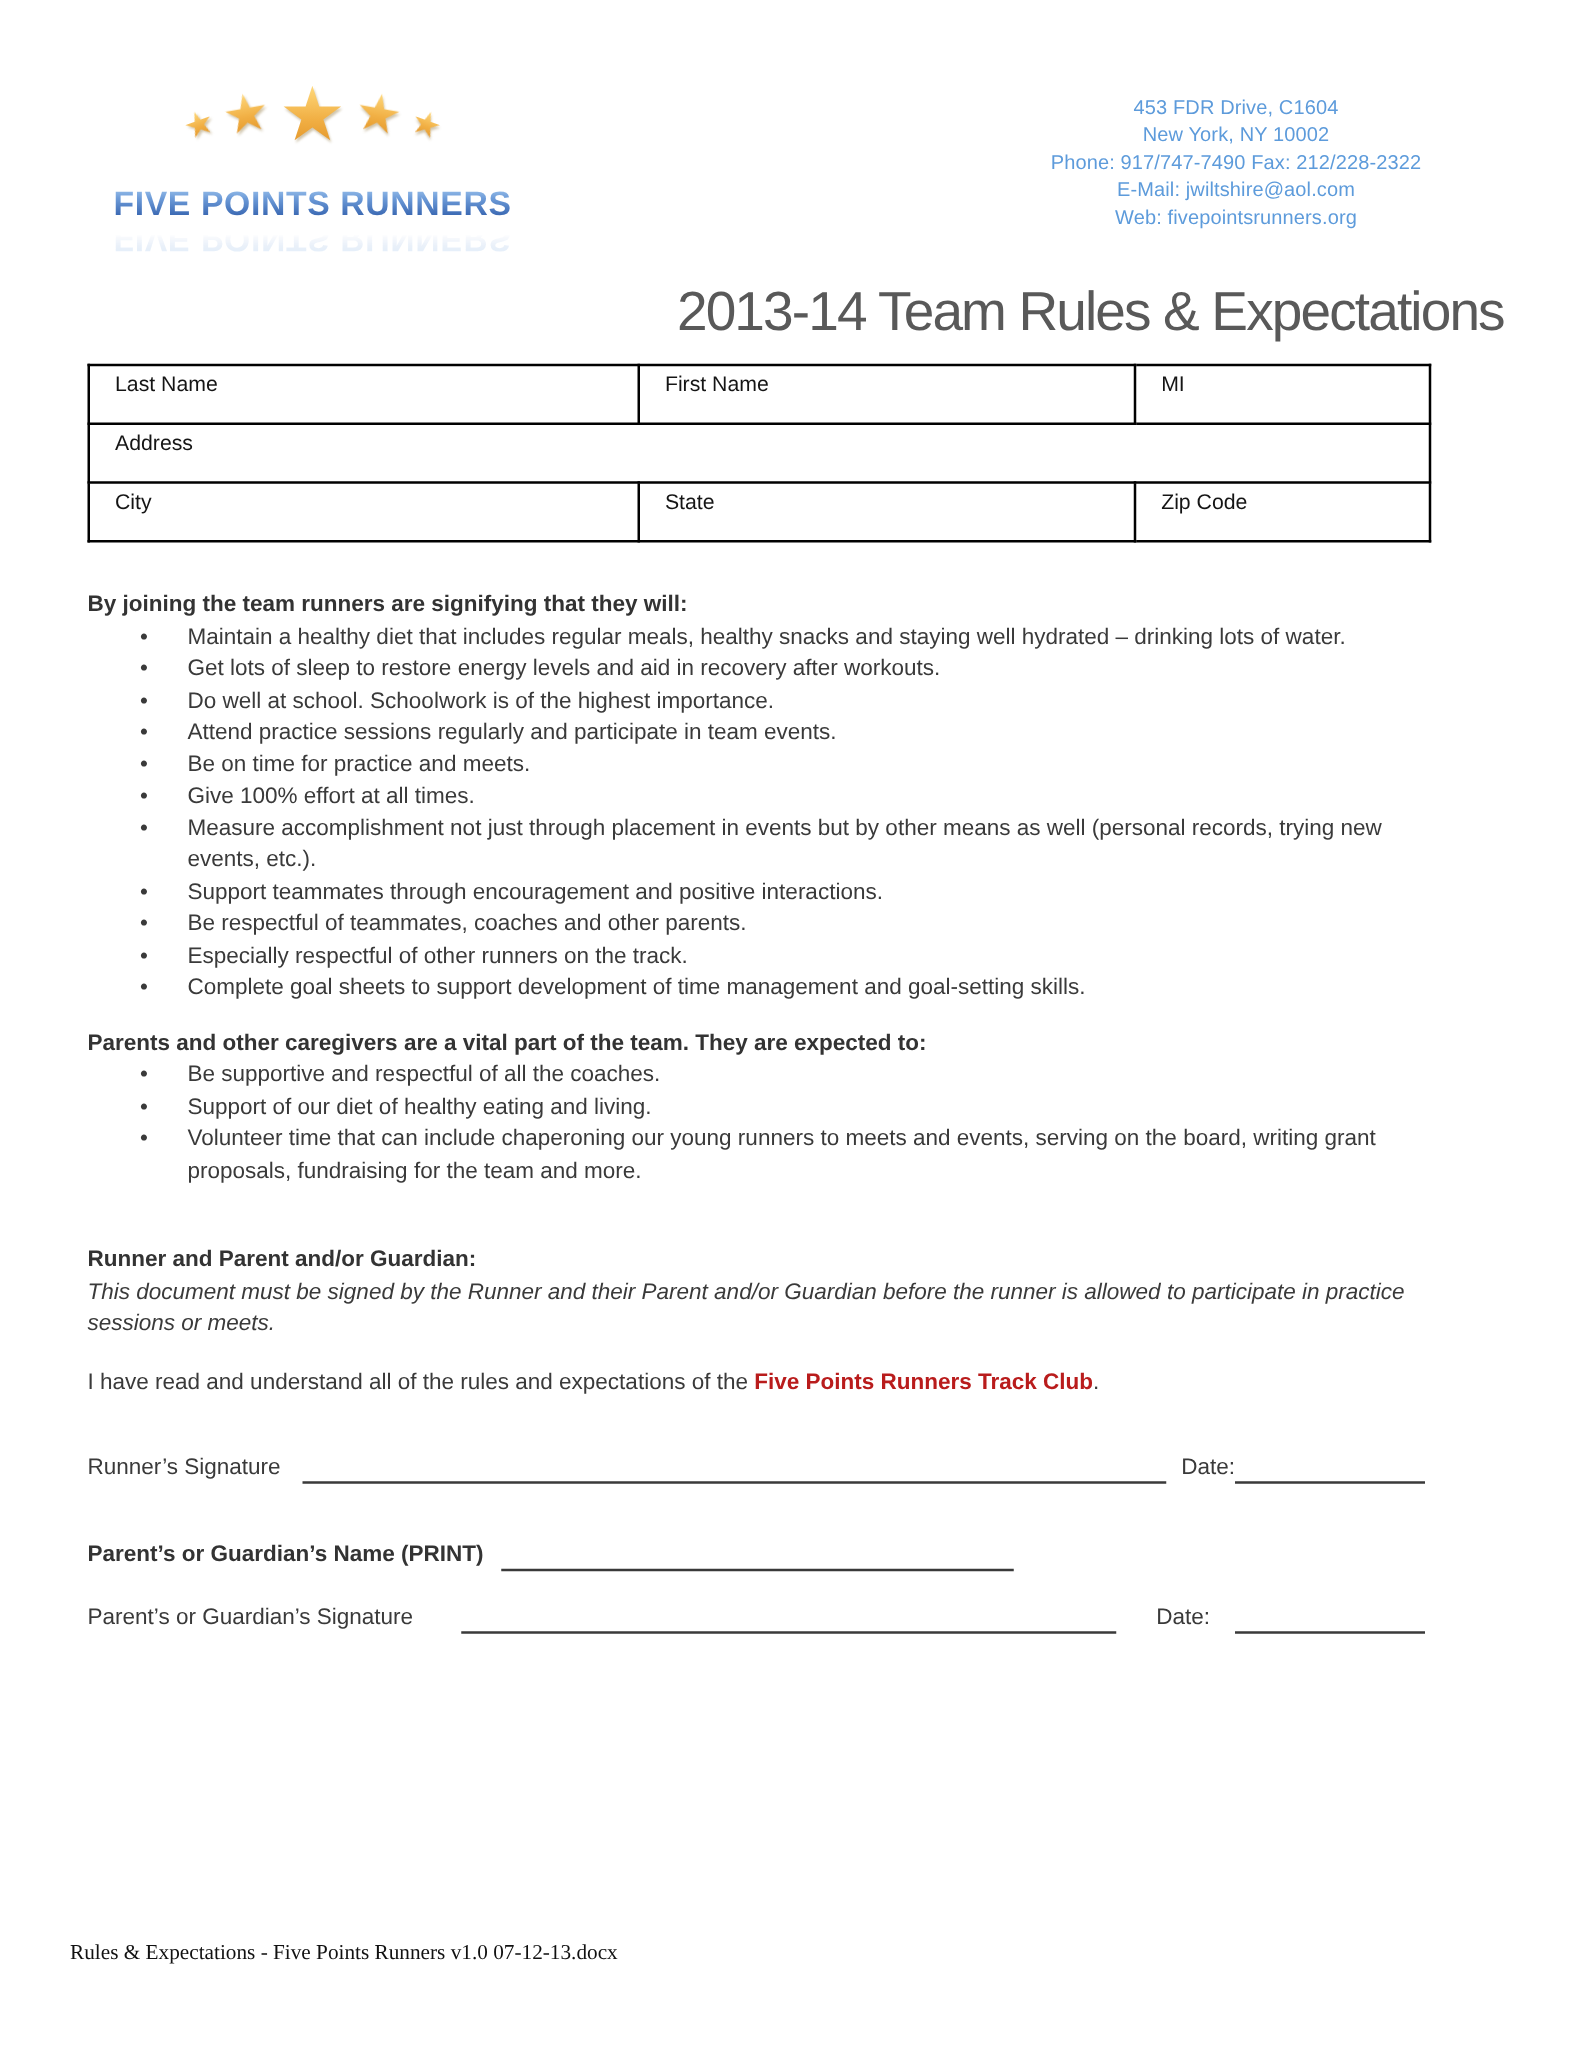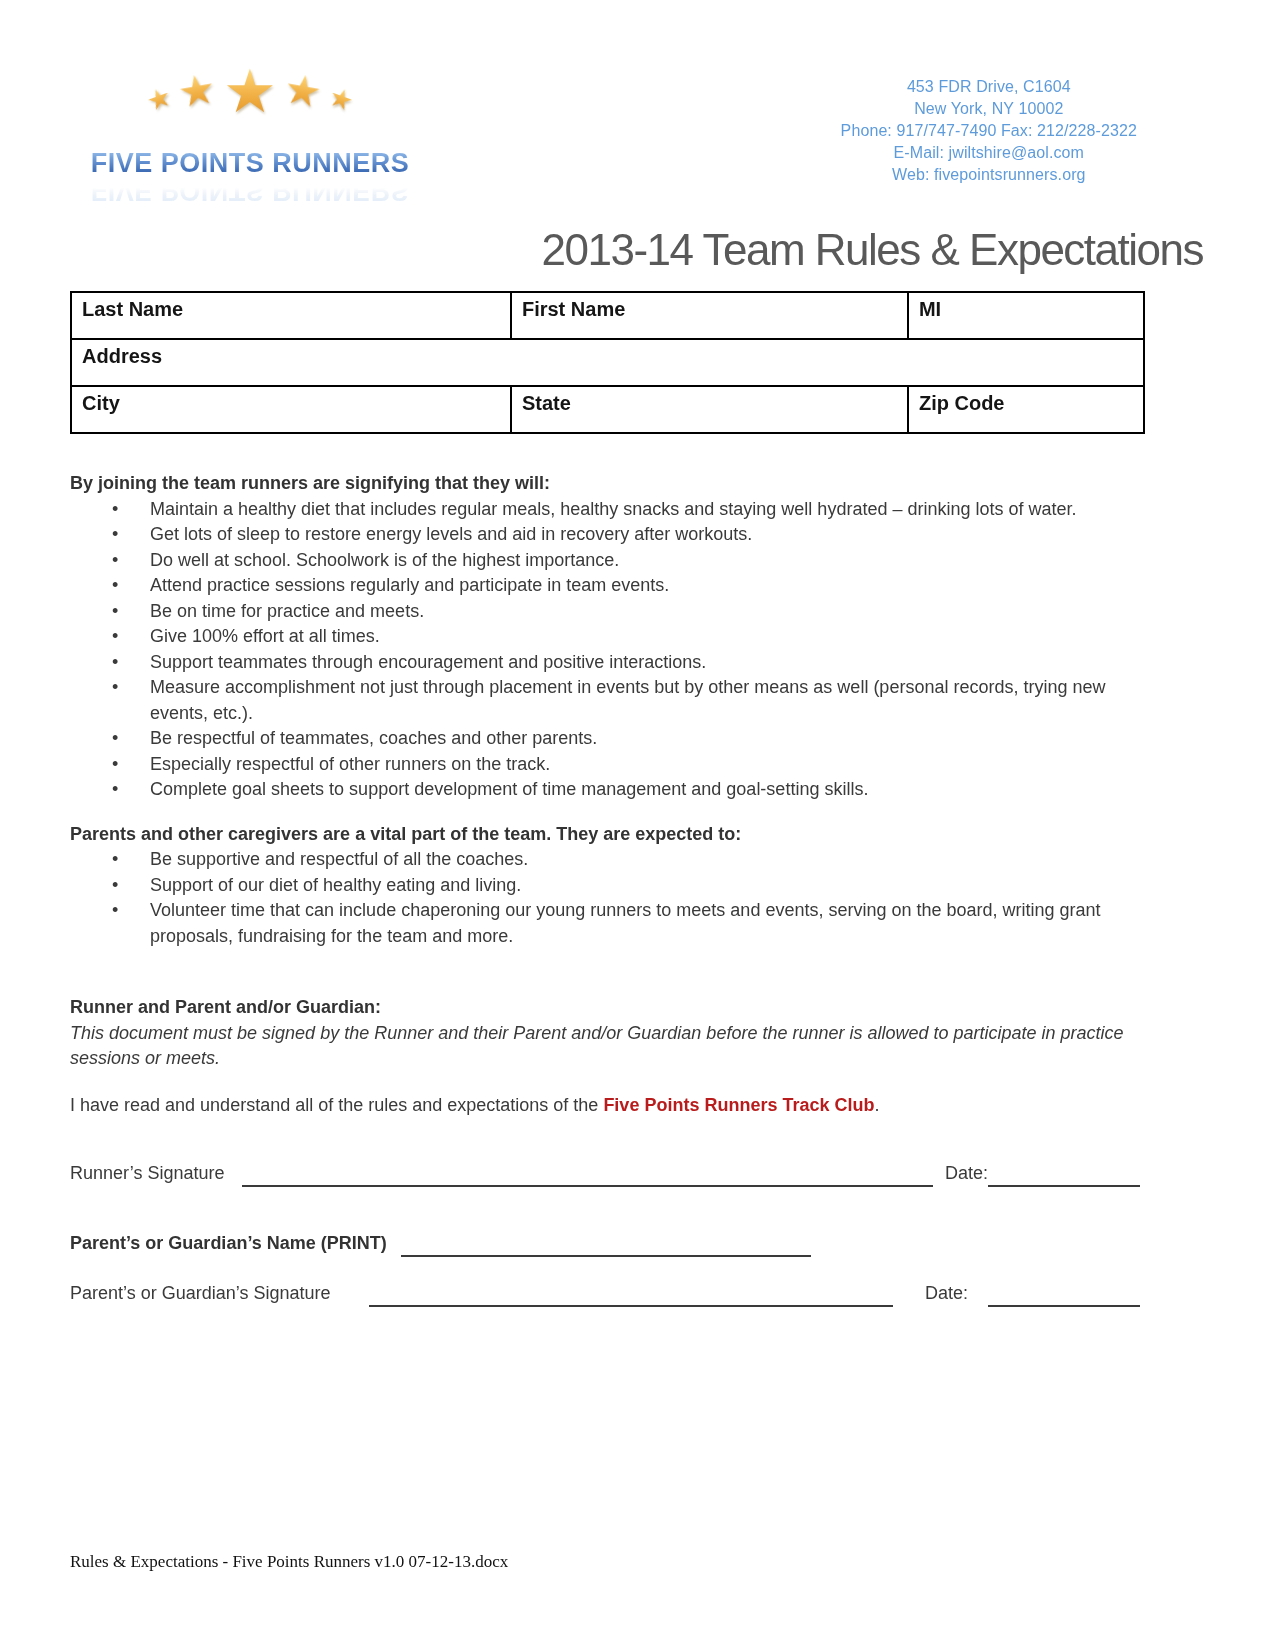--- a/index.html
+++ b/index.html
@@ -44,21 +44,21 @@
   
   .title {
     margin:20px 72px 0 70px; text-align:right;
     font-size:44px; font-weight:400; letter-spacing:-1.5px;
     color:#595959; line-height:1.1; white-space:nowrap;
   }
 
   
   .info-table { width:1075px; margin:17px 0 0 70px; border-collapse:collapse; table-layout:fixed; }
   .info-table td { border:2px solid #000; height:47px; vertical-align:top;
-                   padding:5px 10px; font-size:20px; color:#151515;font-weight:bold; }
+                   padding:5px 20px; font-size:17px; color:#151515; }
   .col1 { width:41%; } .col2 { width:37%; } .col3 { width:22%; }
 
   
   .content { margin:0 135px 0 70px; font-size:18px; line-height:25.5px; color:#3a3a3a; }
   .rule-heading { font-weight:700; color:#333; }
   .h-join    { margin-top:37px; }
   .h-parents { margin-top:19px; }
   ul.rules { list-style:none; }
   ul.rules li { position:relative; padding-left:80px; }
   ul.rules li::before { content:"•"; position:absolute; left:42px; top:0; color:#3a3a3a; }
@@ -75,21 +75,21 @@
   .line { border-bottom:2px solid #3a3a3a; height:24px; display:inline-block; }
   .grow { flex:1 1 auto; margin-left:18px; }
   .date-lbl { margin-left:12px; }
   .date-line { width:152px; }
   .name-line { width:410px; margin-left:14px; flex:0 0 auto; }
   .row-runner  { margin-top:45px; }
   .row-pname   { margin-top:42px; }
   .row-psig    { margin-top:22px;gap:20px; }
 
   
-  .footer { position:absolute; left:70px; top:1552px;
+  .footer { position:absolute; left:56px; top:1552px;
             font-family:"Liberation Serif", serif; font-size:17px; color:#111; }
 </style>
 </head>
 <body>
 
 <div class="page">
 
   <div class="header">
     <div class="logo">
       <div class="stars">
@@ -136,22 +136,22 @@
   <div class="content">
     <p class="rule-heading h-join">By joining the team runners are signifying that they will:</p>
     <ul class="rules">
 
     <li>Maintain a healthy diet that includes regular meals, healthy snacks and staying well hydrated – drinking lots of water.</li>
         <li>Get lots of sleep to restore energy levels and aid in recovery after workouts.</li>
         <li>Do well at school. Schoolwork is of the highest importance.</li>
         <li>Attend practice sessions regularly and participate in team events.</li>
         <li>Be on time for practice and meets.</li>
         <li>Give 100% effort at all times.</li>
+        <li>Measure accomplishment not just through placement in events but by other means as well (personal records, trying new events, etc.).</li>
         <li>Support teammates through encouragement and positive interactions.</li>
-        <li>Measure accomplishment not just through placement in events but by other means as well (personal records, trying new events, etc.).</li>
         <li>Be respectful of teammates, coaches and other parents.</li>
         <li>Especially respectful of other runners on the track.</li>
         <li>Complete goal sheets to support development of time management and goal-setting skills.</li>
       </ul>
 
     <p class="rule-heading h-parents">Parents and other caregivers are a vital part of the team. They are expected to:</p>
     <ul class="rules">
 
     <li>Be supportive and respectful of all the coaches.</li>
         <li>Support of our diet of healthy eating and living.</li>

